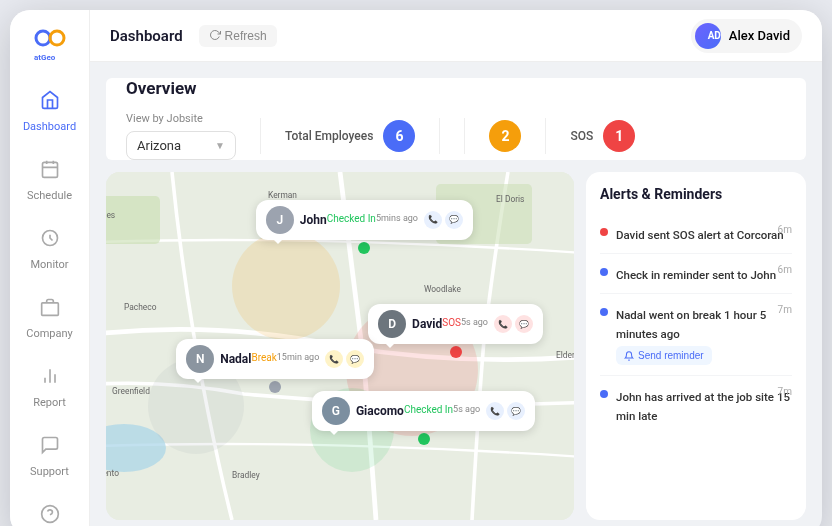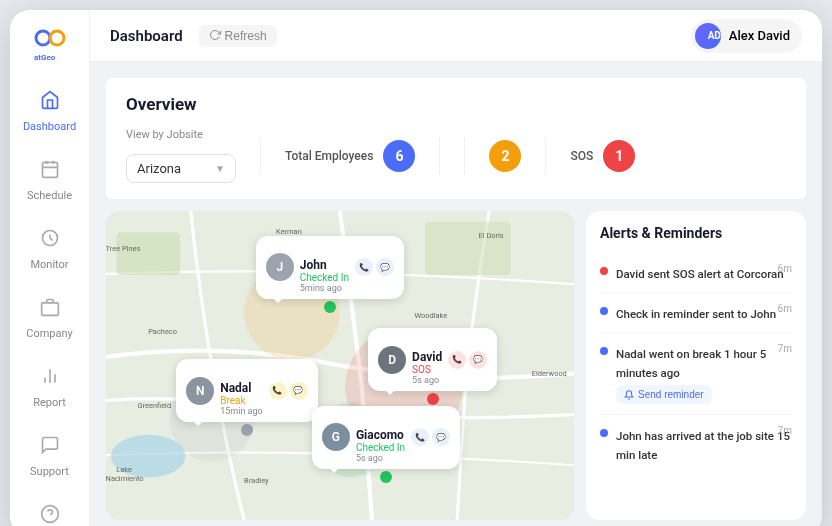--- a/index.html
+++ b/index.html
@@ -123,37 +123,37 @@
       padding: 16px;
       display: flex;
       flex-direction: column;
       gap: 12px;
       overflow: hidden;
     }
     
     .overview-card {
       background: #fff;
       border-radius: 6px;
-      padding: 16px 20px;
+      padding: 0 20px;
     }
     .overview-title {
       font-size: 17px;
       font-weight: 700;
       color: #1a1a2e;
       margin-bottom: 14px;
     }
     .overview-row {
       display: flex;
       align-items: center;
       gap: 24px;
     }
     .jobsite-select {
       display: flex;
       flex-direction: column;
-      gap: 13px;
+      gap: 6px;
     }
     .jobsite-label {
       font-size: 11px;
       color: #888;
     }
     .select-box {
       display: flex;
       align-items: center;
       gap: 6px;
       border: 1.5px solid #e0e0e0;
@@ -247,21 +247,21 @@
       background: #ccc;
       overflow: hidden;
       flex-shrink: 0;
       display: flex;
       align-items: center;
       justify-content: center;
       font-size: 12px;
       color: #fff;
       font-weight: 600;
     }
-    .pin-info { display: flex; flex-direction: column; margin-top: 16px; }
+    .pin-info { display: flex; flex-direction: row; }
     .pin-name { font-size: 12px; font-weight: 700; color: #1a1a2e; }
     .pin-status { font-size: 10px; }
     .pin-status.checked-in { color: #22c55e; }
     .pin-status.sos { color: #ef4444; }
     .pin-status.break { color: #f59e0b; }
     .pin-icons {
       margin-left: auto;
       display: flex;
       gap: 3px;
       align-items: center;

